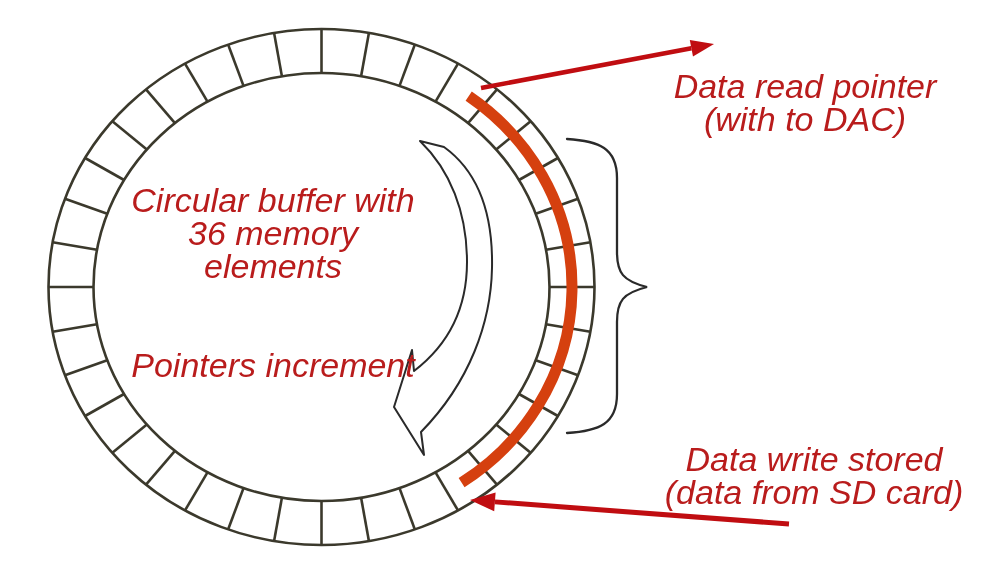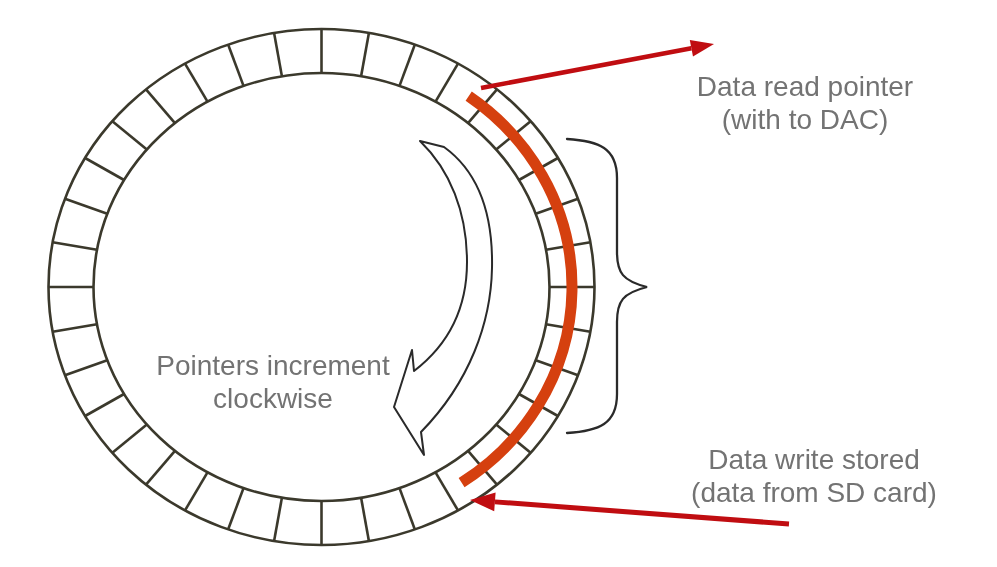--- a/index.html
+++ b/index.html
@@ -6,25 +6,26 @@
   .stage{
     position:relative;
     width:997px;height:567px;
     background:#ffffff;
     overflow:hidden;
     font-family:"Liberation Sans", sans-serif;
   }
   .stage svg{position:absolute;left:0;top:0;width:997px;height:567px;}
   .lbl{
     position:absolute;
-    font-size:28px;
+    font-size:34px;
     line-height:33px;
-    color:#737373;
+    color:#b91c1c;
     text-align:center;
     white-space:nowrap;
+    font-style:italic;
   }
   #lbl-center-top{left:123px;top:184px;width:300px;}
   #lbl-center-bottom{left:123px;top:349px;width:300px;}
   #lbl-read{left:655px;top:70px;width:300px;}
   #lbl-stored{left:676px;top:260px;width:260px;text-align:left;}
   #lbl-write{left:659px;top:443px;width:310px;}
 </style>
 </head>
 <body>
 
@@ -71,24 +72,28 @@
       <line x1="281.90821549193987" y1="76.25114085538749" x2="274.094047496928" y2="32.919599722850336" stroke="#3b392c" stroke-width="2.6"></line>
       <path d="M 468.7 96.1 A 250.5 236 0 0 1 461.6 482.7" fill="none" stroke="#d5400f" stroke-width="11"></path>
       <path d="M 567 139 C 599 141 617 148 617 178 L 617 252 C 617 273 623 281 647 287 C 623 293 617 301 617 322 L 617 394 C 617 424 599 431 567 433" fill="none" stroke="#2a2a2a" stroke-width="2.3" stroke-linecap="round"></path>
       <path d="M 420 141 L 444 147 C 480 173 493 218 492 268 C 491 322 470 382 421 432 L 424 455 L 394 407 L 412 350 L 414 371 C 448 345 467 308 467 262 C 467 212 450 170 420 141 Z" fill="#ffffff" stroke="#2a2a2a" stroke-width="2" stroke-linejoin="round"></path>
       <line x1="481" y1="88" x2="691.3994491227418" y2="48.267915187121716" stroke="#c00d11" stroke-width="4.6"></line>
       <polygon points="714,44 693.0,56.6 689.8,39.9" fill="#c00d11"></polygon>
       <line x1="789" y1="524" x2="494.9295449363826" y2="501.87557704850525" stroke="#c00d11" stroke-width="5"></line>
       <polygon points="470,500 495.6,492.4 494.2,511.3" fill="#c00d11"></polygon>
     </svg>
 
+  <div class="lbl" id="lbl-center-top">
+    <div>Circular buffer with</div>
+    <div>36 memory</div>
+    <div>elements</div>
+  </div>
 
   <div class="lbl" id="lbl-center-bottom">
     <div>Pointers increment</div>
-    <div>clockwise</div>
   </div>
 
   <div class="lbl" id="lbl-read">
     <div>Data read pointer</div>
     <div>(with to DAC)</div>
   </div>
 
 
   <div class="lbl" id="lbl-write">
     <div>Data write stored</div>

